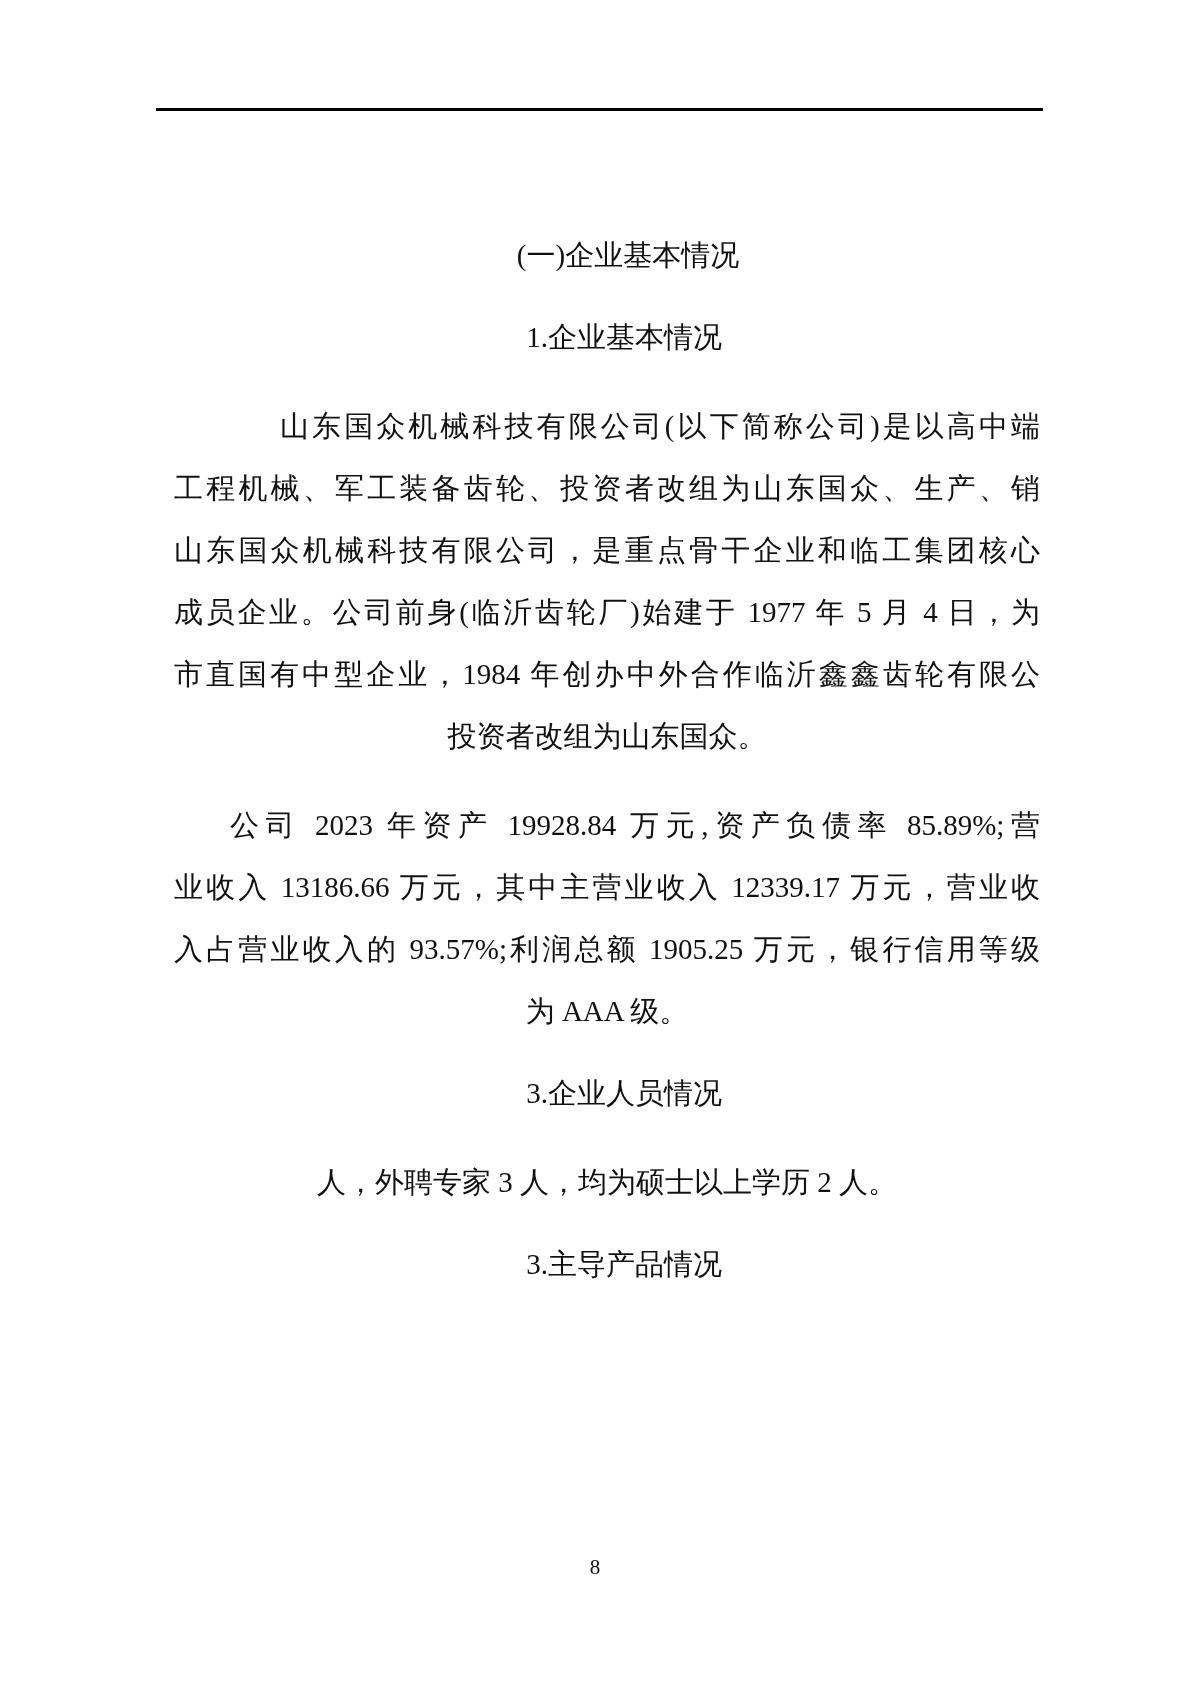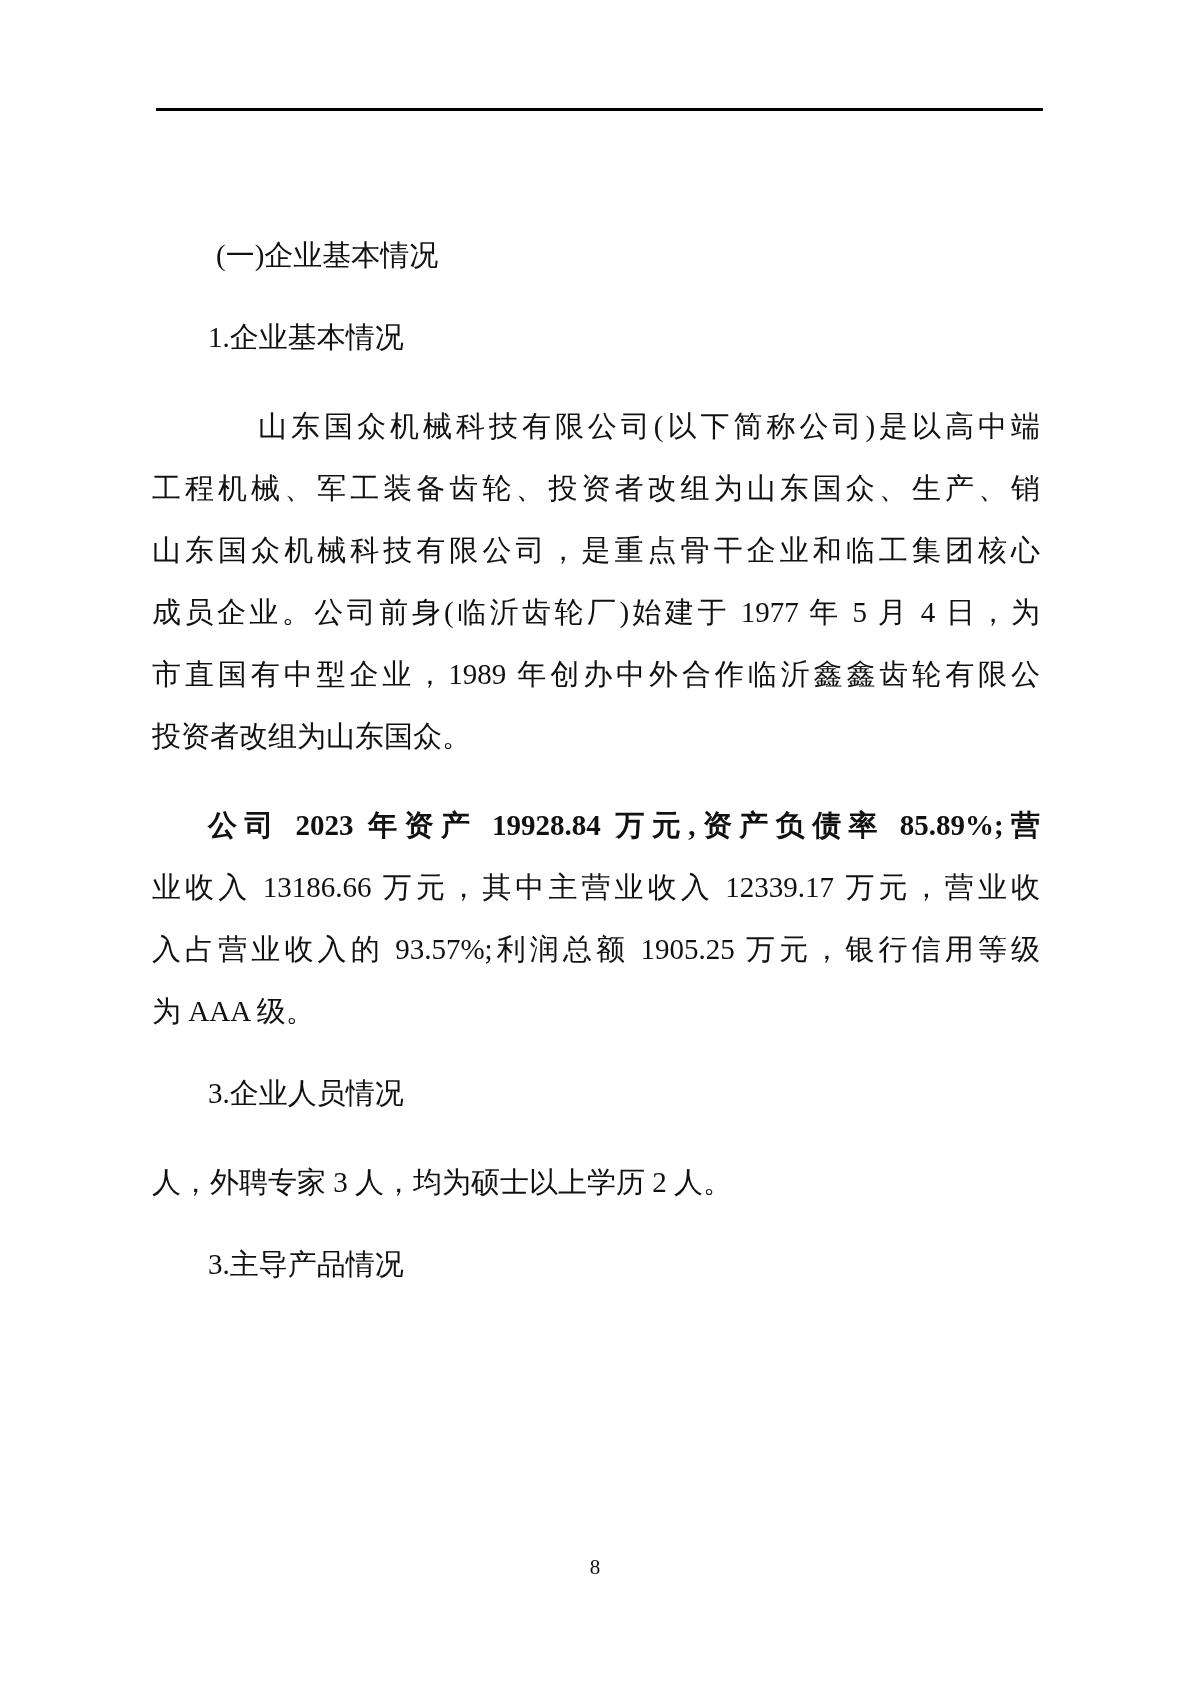--- a/index.html
+++ b/index.html
@@ -27,31 +27,32 @@
   .content {
     position: absolute;
     left: 152px;
     top: 224px;
     width: 888px;
     font-size: 29px;
   }
   .line {
     height: 62px;
     line-height: 62px;
+    text-align: center;
   }
   .just {
     text-align: justify;
     text-align-last: justify;
   }
-  .indent-first { padding-left: 56px; font-weight: bold; }
+  .indent-first { padding-left: 56px; }
   .indent-first-wide { padding-left: 106px; }
   .heading { margin-top: 20px; }
   .heading-1 { padding-left: 64px; }
   .heading-2 { padding-left: 56px; }
-  .paragraph { margin-top: 27px; }
+  .paragraph { margin-top: 27px; margin-left: 22px; }
   .content > :first-child { margin-top: 0; }
   .page-number {
     position: absolute;
     top: 1552px;
     left: 0;
     width: 100%;
     text-align: center;
     font-size: 21px;
     line-height: 30px;
     color: #111111;
@@ -63,21 +64,21 @@
 <div class="page">
   <div class="header-rule"></div>
   <div class="content">
       <div class="line heading heading-1">(一)企业基本情况</div>
       <div class="line heading heading-2">1.企业基本情况</div>
       <div class="paragraph">
         <div class="line just indent-first-wide">山东国众机械科技有限公司(以下简称公司)是以高中端</div>
         <div class="line just">工程机械、军工装备齿轮、投资者改组为山东国众、生产、销</div>
         <div class="line just">山东国众机械科技有限公司，是重点骨干企业和临工集团核心</div>
         <div class="line just">成员企业。公司前身(临沂齿轮厂)始建于 1977 年 5 月 4 日，为</div>
-        <div class="line just">市直国有中型企业，1989 年创办中外合作临沂鑫鑫齿轮有限公</div>
+        <div class="line just">市直国有中型企业，1984 年创办中外合作临沂鑫鑫齿轮有限公</div>
         <div class="line">投资者改组为山东国众。</div>
       </div>
       <div class="paragraph">
         <div class="line just indent-first">公司 2023 年资产 19928.84 万元,资产负债率 85.89%;营</div>
         <div class="line just">业收入 13186.66 万元，其中主营业收入 12339.17 万元，营业收</div>
         <div class="line just">入占营业收入的 93.57%;利润总额 1905.25 万元，银行信用等级</div>
         <div class="line">为 AAA 级。</div>
       </div>
       <div class="line heading heading-2">3.企业人员情况</div>
       <div class="paragraph">

